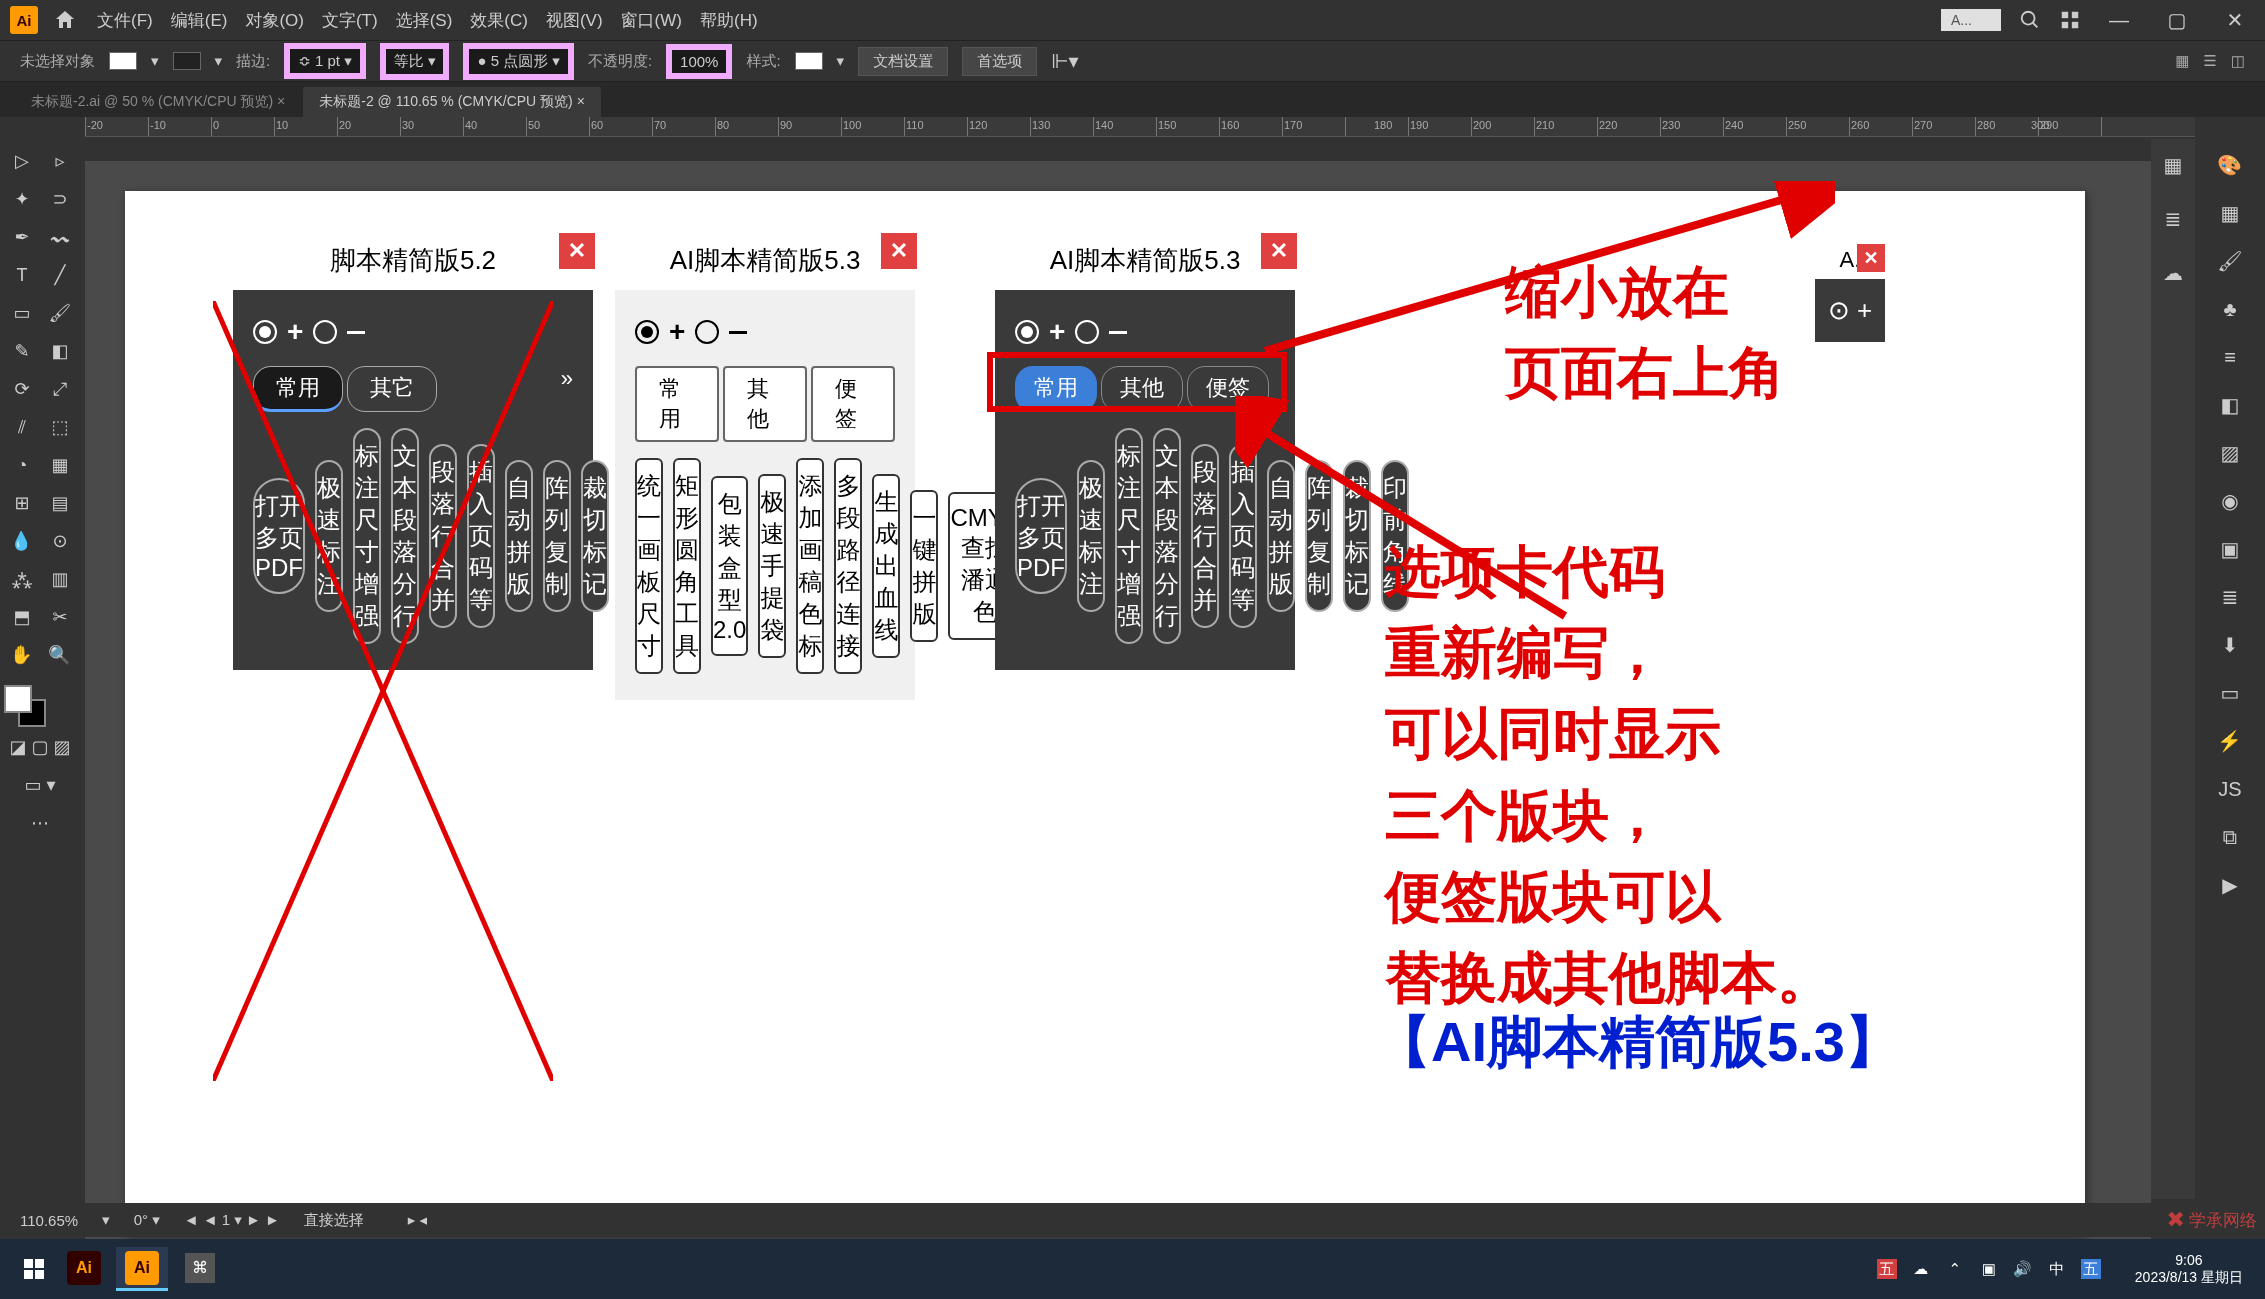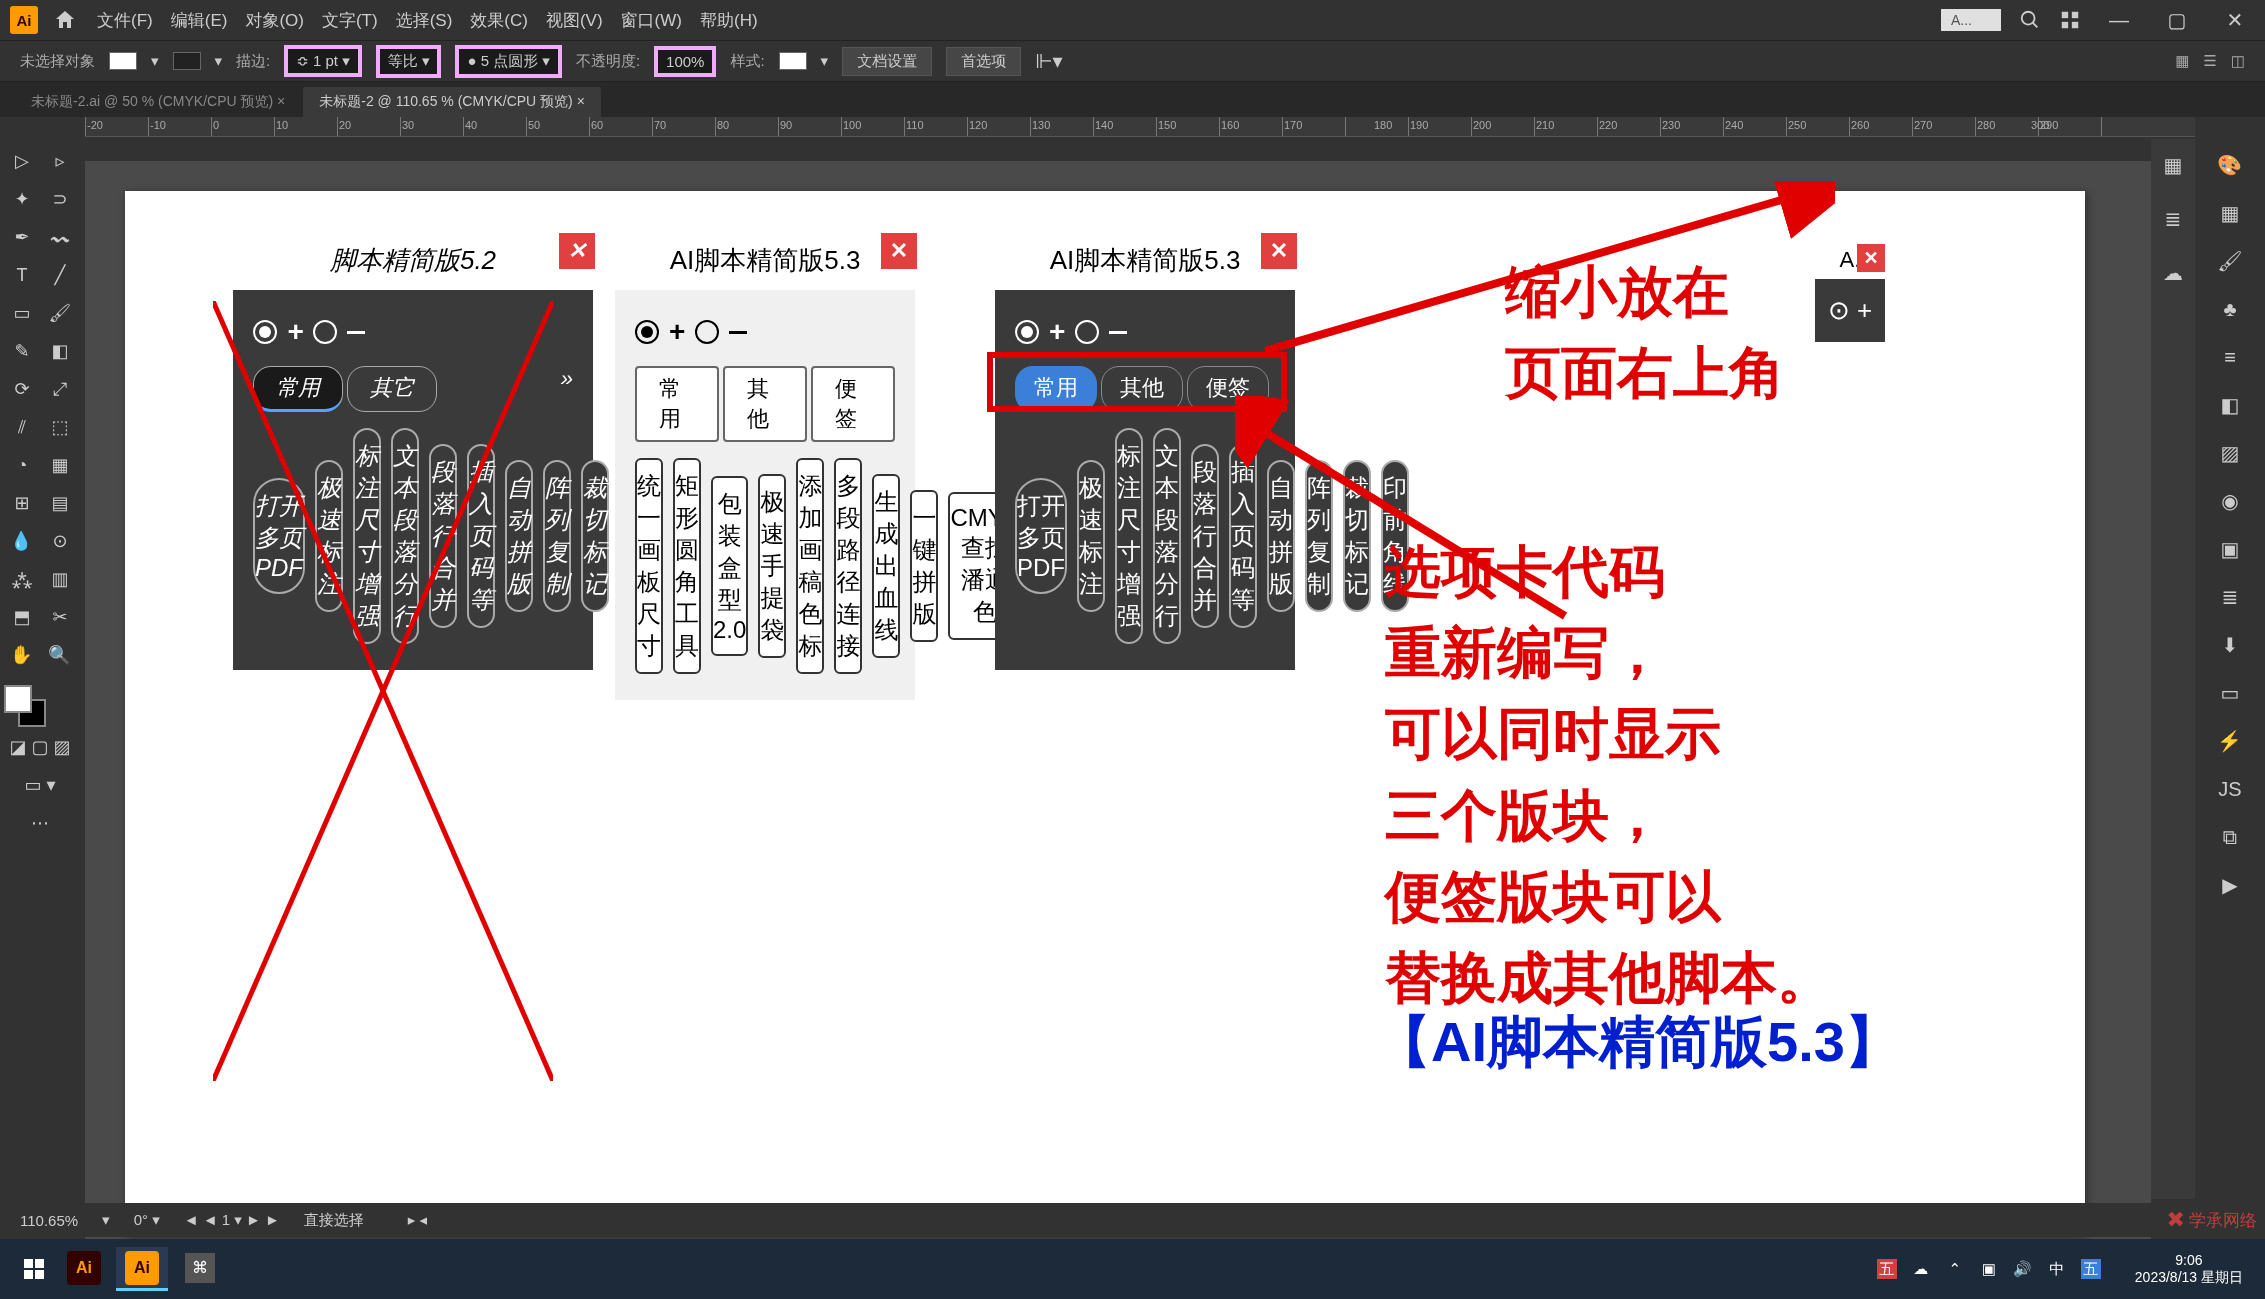--- a/index.html
+++ b/index.html
@@ -10,21 +10,21 @@
 .app-logo { width: 28px; height: 28px; background: #ff9a00; border-radius: 3px; display: flex; align-items: center; justify-content: center; color: #330000; font-weight: bold; font-size: 15px; margin-right: 15px; }
 .home-icon { width: 24px; height: 24px; margin-right: 20px; }
 .menu-item { margin-right: 18px; cursor: pointer; }
 .topbar-right { margin-left: auto; display: flex; align-items: center; gap: 18px; }
 .topbar-input { background: #e0e0e0; padding: 3px 10px; color: #555; font-size: 14px; width: 60px; }
 .win-btn { width: 40px; text-align: center; color: #ccc; font-size: 20px; }
 
 
 .optbar { height: 42px; background: #323232; display: flex; align-items: center; padding: 0 20px; color: #ccc; font-size: 15px; border-top: 1px solid #222; border-bottom: 1px solid #222; gap: 14px; }
 .opt-label { color: #aaa; }
-.opt-box { background: #1a1a1a; padding: 3px 8px; border: 4px solid #f0abfc; }
+.opt-box { background: #1a1a1a; padding: 3px 8px; border: 6px solid #f0abfc; }
 .opt-swatch { width: 28px; height: 18px; background: #fff; border: 1px solid #666; display: inline-block; vertical-align: middle; }
 .opt-btn { background: #464646; padding: 4px 14px; border: 1px solid #555; }
 
 
 .tabbar { height: 35px; background: #282828; display: flex; align-items: flex-end; padding-left: 15px; }
 .doc-tab { padding: 6px 16px; color: #ccc; font-size: 14px; background: #3a3a3a; margin-right: 2px; border-top-left-radius: 3px; border-top-right-radius: 3px; }
 .doc-tab.inactive { background: #282828; color: #888; }
 
 
 .ruler-h { height: 20px; background: #3a3a3a; border-bottom: 1px solid #555; position: relative; margin-left: 85px; margin-right: 70px; overflow: hidden; }
@@ -295,21 +295,21 @@
   <div class="rpanel-btn">▭</div>
   <div class="rpanel-btn">⚡</div>
   <div class="rpanel-btn">JS</div>
   <div class="rpanel-btn">⧉</div>
   <div class="rpanel-btn">▶</div>
 </div>
 
 <div class="canvas-area">
   <div class="artboard">
 
-    <div class="card" style="left:108px;top:40px;width:360px;font-style:italic;">
+    <div class="card" style="left:108px;top:40px;width:360px;">
       <div class="card-head">
         <span>脚本精简版5.2</span>
         <div class="card-close">✕</div>
       </div>
       <div class="card-body dark">
         <div class="radio-row">
           <span class="rad on"></span>
           <span class="rad-plus">+</span>
           <span class="rad"></span>
           <span class="rad-minus"></span>

